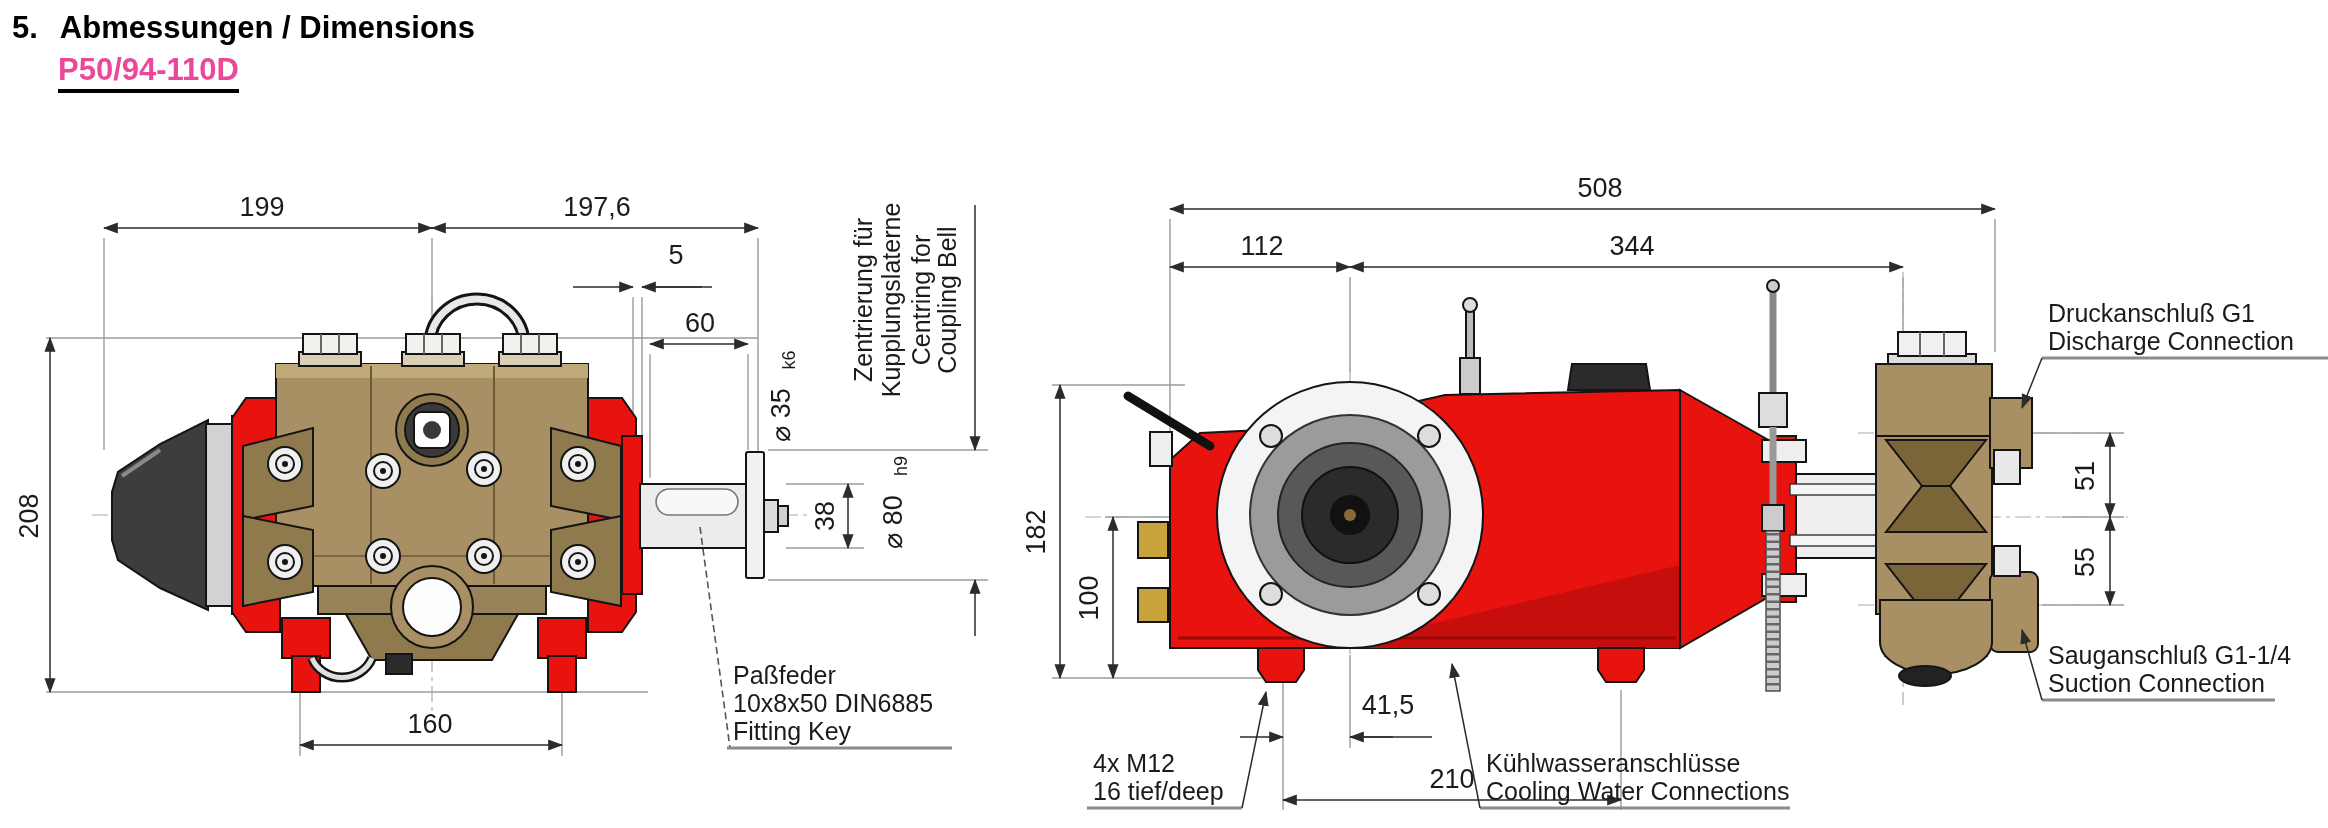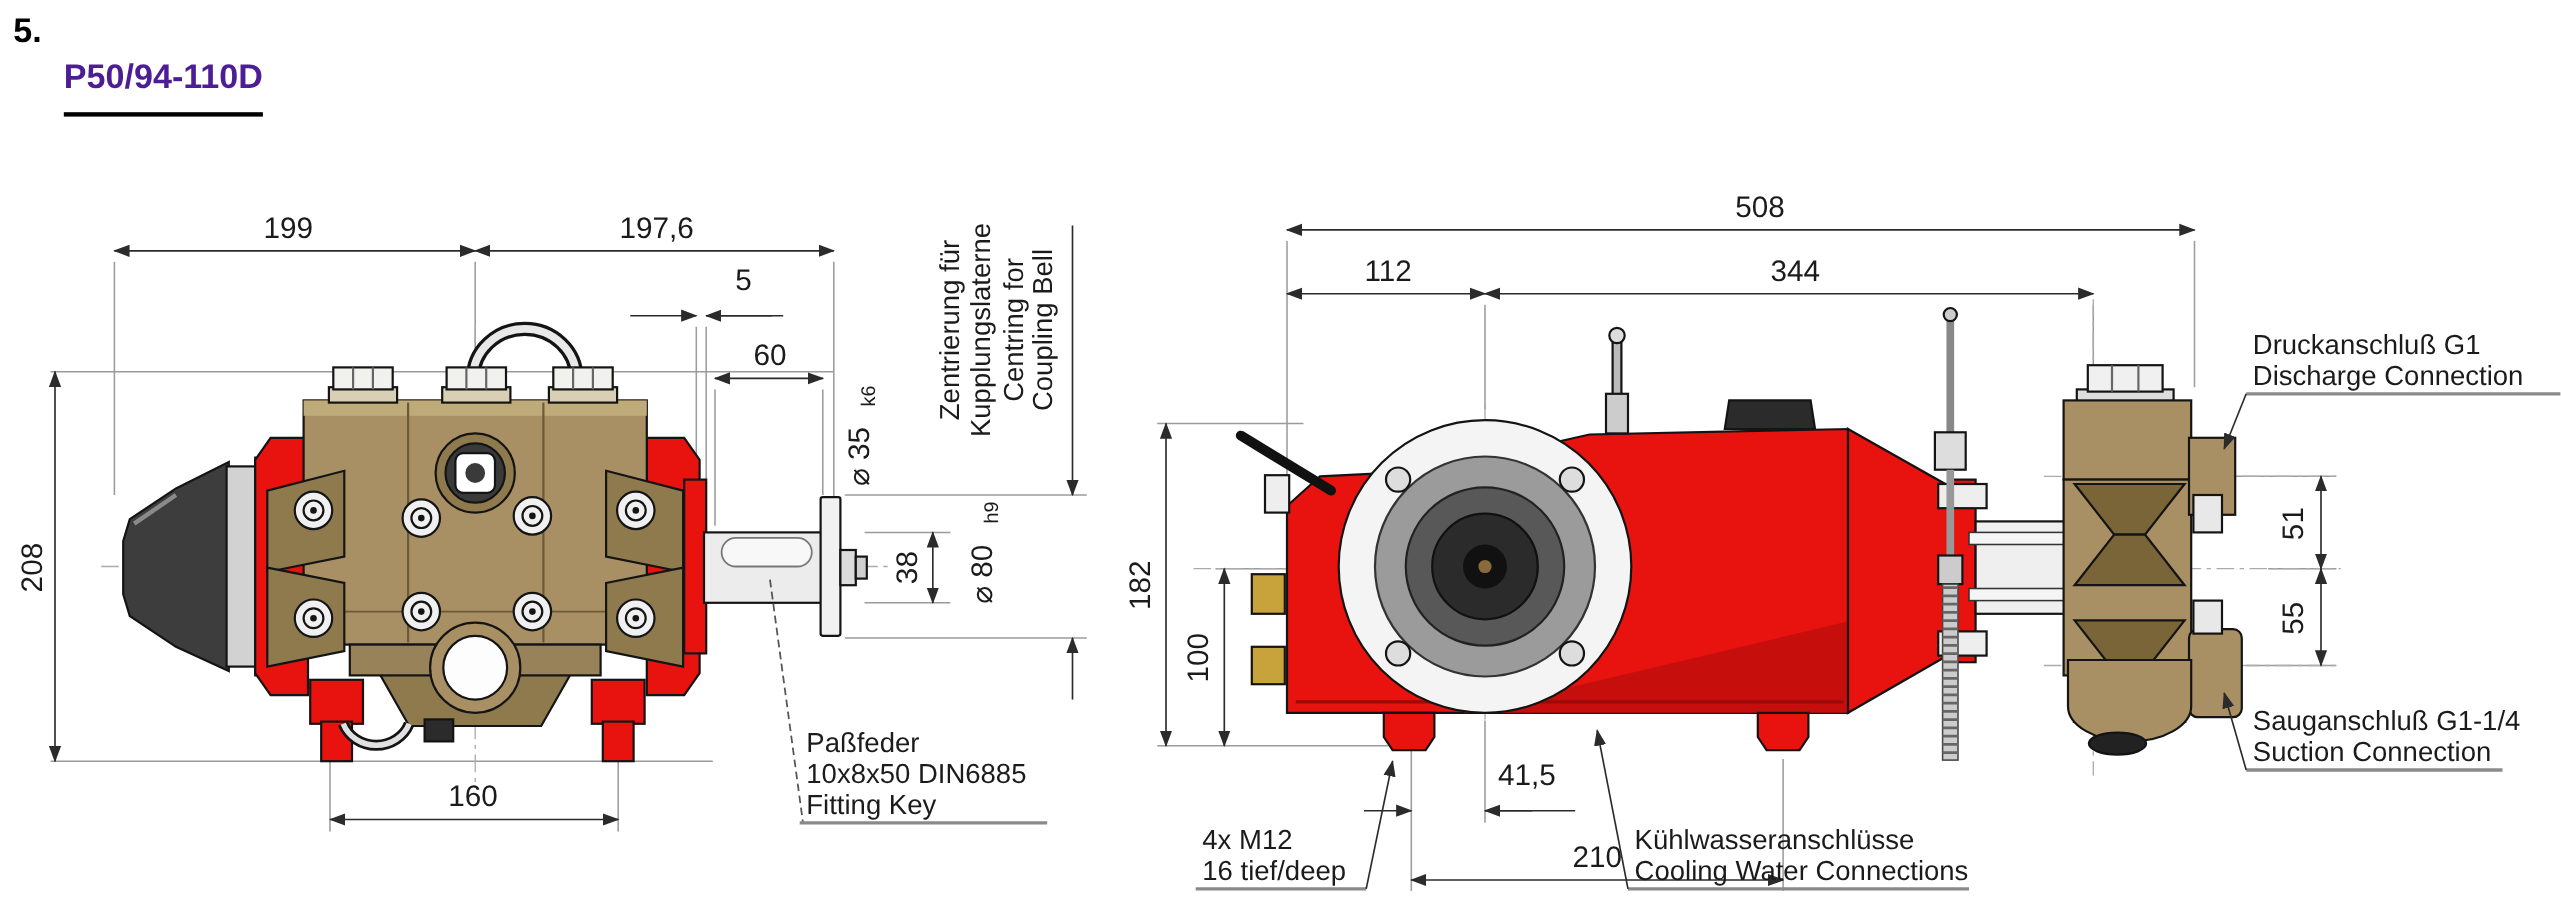--- a/index.html
+++ b/index.html
@@ -1,39 +1,40 @@
 <!DOCTYPE html>
 <html><head>
 <meta charset="utf-8">
 <style>
   html,body{margin:0;padding:0;background:#fff;}
   .page{position:relative;width:2328px;height:828px;background:#ffffff;overflow:hidden;
         font-family:"Liberation Sans",sans-serif;}
   .title{position:absolute;top:10px;left:12px;font-weight:bold;font-size:31px;color:#000;
          display:flex;gap:22px;}
-  .subtitle{position:absolute;top:52px;left:58px;font-weight:bold;font-size:31px;color:#4c1d95;
-            border-bottom:4px solid #000;padding-bottom:14px;}
+  .subtitle{position:absolute;top:52px;left:58px;font-weight:bold;font-size:31px;color:#ec4899;
+            border-bottom:4px solid #000;padding-bottom:1px;}
   svg{position:absolute;top:0;left:0;}
   svg text{font-family:"Liberation Sans",sans-serif;fill:#1b1b1b;}
   .dtxt{font-size:27px;}
   .stxt{font-size:18px;}
   .ltxt{font-size:25px;}
   .ext{stroke:#9b9b9b;stroke-width:1.4;fill:none;}
   .dim{stroke:#2b2b2b;stroke-width:1.5;fill:none;}
   .cl{stroke:#ababab;stroke-width:1.2;fill:none;stroke-dasharray:16 5 4 5;}
   .oln{stroke:#141414;stroke-width:2;}
   .underl{stroke:#8a8a8a;stroke-width:3;}
 </style>
 </head>
 <body>
 
 <div class="page">
 
   <div class="title">
     <span>5.</span>
+    <span>Abmessungen / Dimensions</span>
   </div>
   <div class="subtitle">P50/94-110D</div>
 
   <svg width="2328" height="828" viewBox="0 0 2328 828">
     <defs>
       <marker id="ah" viewBox="0 0 10 10" refX="9.2" refY="5" markerWidth="10" markerHeight="10" orient="auto-start-reverse">
         <path d="M0,1.3 L10,5 L0,8.7 z" fill="#2b2b2b"></path>
       </marker>
     </defs>
 

